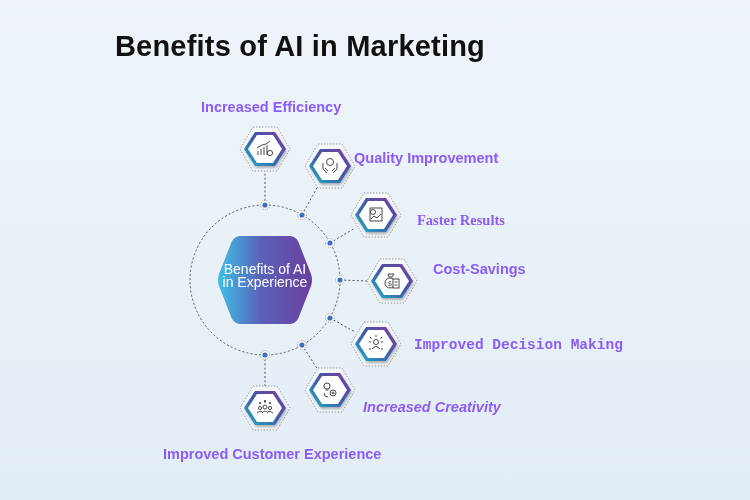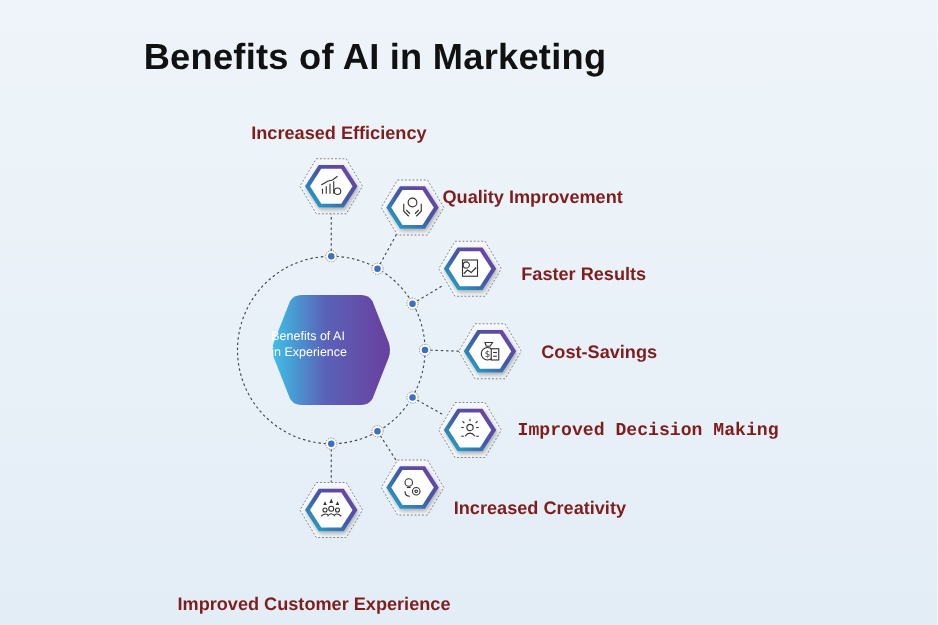--- a/index.html
+++ b/index.html
@@ -8,25 +8,25 @@
     background: linear-gradient(180deg, #eef4f9 0%, #e9f1f8 55%, #e3edf6 100%);
     font-family: "Liberation Sans", sans-serif;
     color:#111;
   }
   .title {
     position:absolute; left:0; top:30px; width:600px; text-align:center;
     font-size:29px; font-weight:bold; letter-spacing:0.2px; color:#111;
   }
   svg.diagram { position:absolute; left:0; top:0; }
   .center-label {
-    position:absolute; left:217px; top:263px; width:96px; text-align:left;
-    font-size:10px; line-height:13px; color:#fff;
+    position:absolute; left:217px; top:263px; width:96px; text-align:center;
+    font-size:14px; line-height:13px; color:#fff;
   }
   .label {
-    position:absolute; font-size:14.5px; font-weight:bold; color:#7f1d1d; white-space:nowrap;
+    position:absolute; font-size:14.5px; font-weight:bold; color:#8b5cf6; white-space:nowrap;
   }
 </style>
 </head>
 <body>
 
 <div class="title">Benefits of AI in Marketing</div>
 
 <svg class="diagram" width="750" height="500" viewBox="0 0 750 500">
   <defs>
     <linearGradient id="centerGrad" x1="0" y1="0" x2="1" y2="0">
@@ -189,17 +189,17 @@
   </g>
 </svg>
 
 <div class="center-label">
   <div>Benefits of AI</div>
   <div>in Experience</div>
 </div>
 
 <div class="label" style="left:201px; top:99px;">Increased Efficiency</div>
 <div class="label" style="left:354px; top:150px;">Quality Improvement</div>
-<div class="label" style="left:417px; top:212px;">Faster Results</div>
-<div class="label" style="left:433px; top:274px;">Cost-Savings</div>
+<div class="label" style="left:417px; top:212px;font-family:Liberation Serif, serif;">Faster Results</div>
+<div class="label" style="left:433px; top:261px;">Cost-Savings</div>
 <div class="label" style="left:414px; top:337px;font-family:Liberation Mono, monospace;">Improved Decision Making</div>
-<div class="label" style="left:363px; top:399px;">Increased Creativity</div>
-<div class="label" style="left:142px; top:446px;margin-top:30px;">Improved Customer Experience</div>
+<div class="label" style="left:363px; top:399px;font-style:italic;">Increased Creativity</div>
+<div class="label" style="left:163px; top:446px;">Improved Customer Experience</div>
 
 </body></html>

